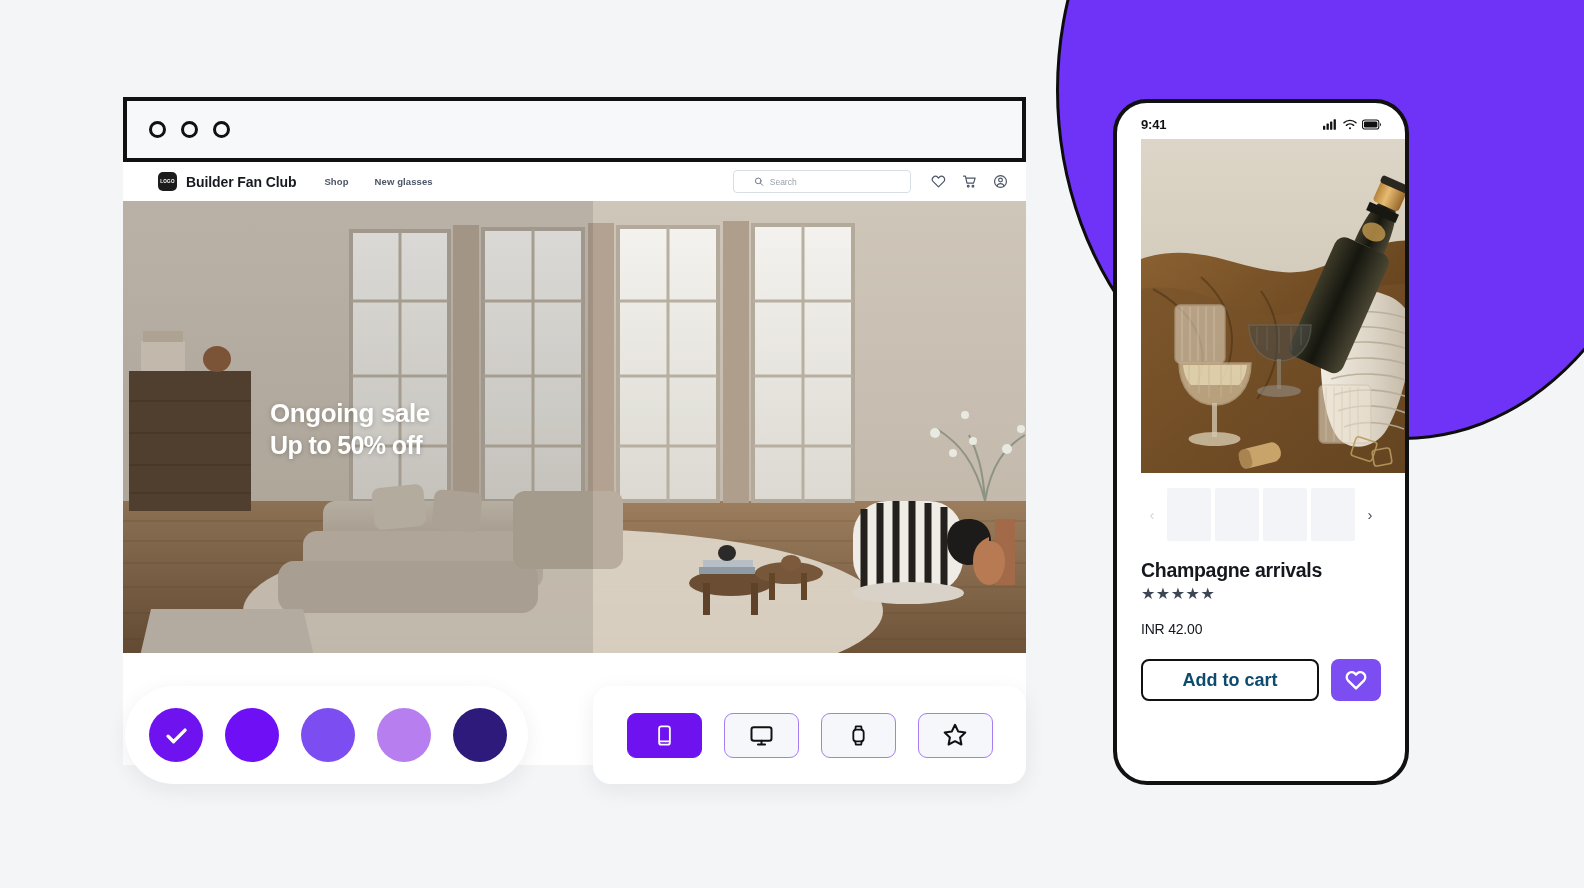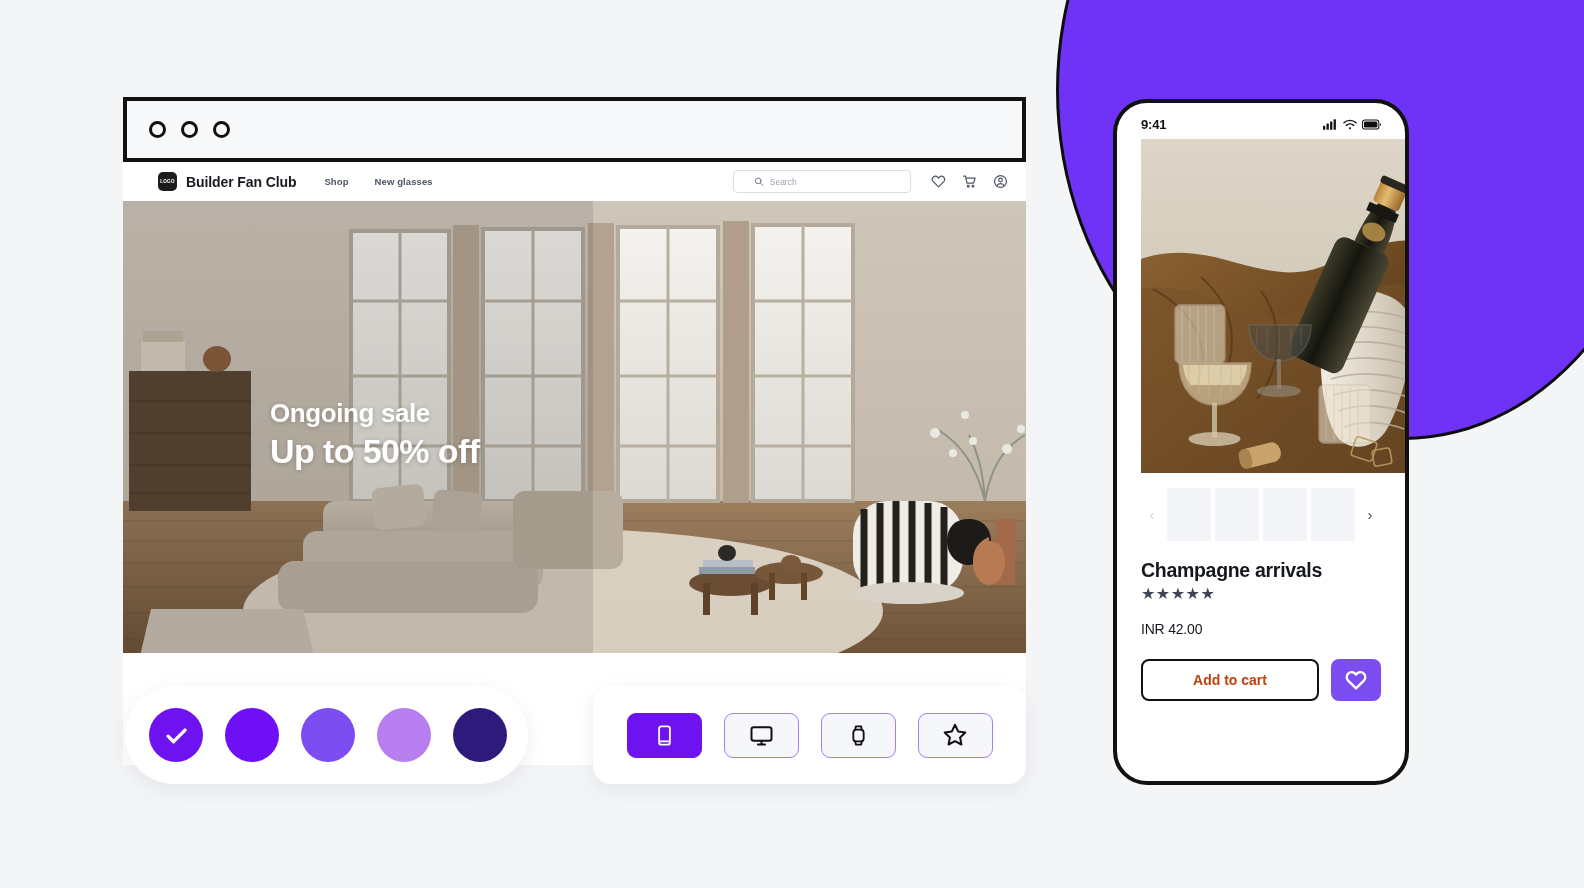--- a/index.html
+++ b/index.html
@@ -122,21 +122,21 @@
     overflow: hidden;
   }
   .hero-img { position: absolute; inset: 0; }
   .hero-copy {
     position: absolute;
     left: 147px; top: 196px;
     color: #ffffff;
     text-shadow: 0 1px 5px rgba(0,0,0,.22);
   }
   .hero-line1 { font-size: 26px; font-weight: bold; letter-spacing: -.4px; line-height: 1.24; }
-  .hero-line2 { font-size: 34px; font-weight: bold; letter-spacing: -.6px; line-height: 1.24; margin-top: 1px; }
+  .hero-line2 { font-size: 25px; font-weight: bold; letter-spacing: -.6px; line-height: 1.24; margin-top: 1px; }
   .hero-dots {
     position: absolute;
     right: 17px; bottom: 22px;
     display: flex; gap: 9px; align-items: center;
   }
   .hdot { width: 9px; height: 9px; border-radius: 50%; background: #ffffff; }
   .hdot.active { background: #2ec4c4; }
 
   
   .swatch-card {
@@ -253,21 +253,21 @@
     margin-top: 22px;
     display: flex; gap: 12px; align-items: center;
   }
   .add-cart {
     flex: 1;
     height: 42px;
     border: 2px solid #111111;
     border-radius: 8px;
     background: #ffffff;
     display: flex; align-items: center; justify-content: center;
-    font-size: 14px; font-weight: bold; color: #c2410c;
+    font-size: 18px; font-weight: bold; color: #0c4a6e;
     cursor: pointer;
     font-family: "Liberation Sans", sans-serif;
   }
   .fav-btn {
     width: 50px; height: 42px;
     background: #7c4df0;
     border-radius: 8px;
     display: flex; align-items: center; justify-content: center;
     cursor: pointer;
   }

